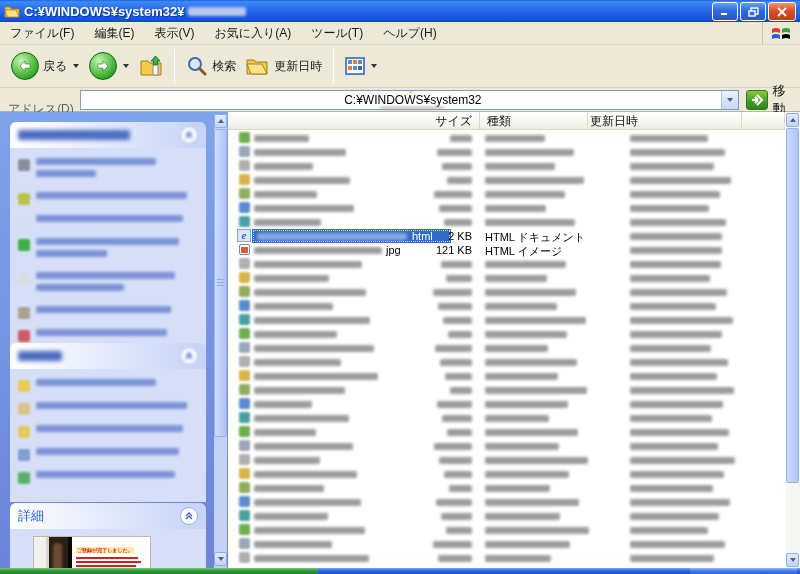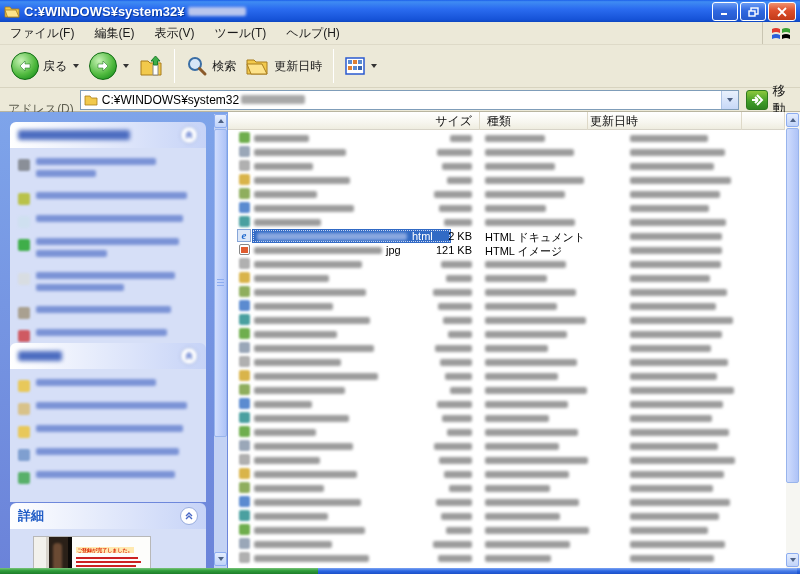--- a/index.html
+++ b/index.html
@@ -37,42 +37,42 @@
     border:1px solid #0f6b12; display:flex; align-items:center; justify-content:center; }
   .caret { width:0; height:0; border-left:3px solid transparent; border-right:3px solid transparent;
     border-top:4px solid #333; margin-left:2px; }
   .tsep { width:1px; height:34px; background:#c9c5b0; border-right:1px solid #fff; margin:0 6px; }
 
   
   .addressbar { position:absolute; left:0; top:88px; width:800px; height:24px; background:#ece9d8;
     display:flex; align-items:center; border-bottom:1px solid #b9b5a0; padding:0 2px; }
   .alabel { color:#5f5f51; padding:0 6px; white-space:nowrap;margin-top:20px; }
   .combo { position:relative; height:20px; width:672px; background:#fff; border:1px solid #7f9db9;
-    display:flex; align-items:center; padding-left:3px; }
+    display:flex; align-items:center; padding-left:3px;flex-direction:column; }
   .combo .ctext { margin-left:4px; white-space:nowrap; }
   .aredact { display:inline-block; width:64px; height:9px; margin-left:2px; border-radius:2px;
     background:#a8a8a8; filter:blur(1.8px); }
   .cdrop { position:absolute; right:0; top:0; width:17px; height:18px;
     background:linear-gradient(180deg,#e9f1fd,#c7d8f7); border-left:1px solid #aec4e5;
     display:flex; align-items:center; justify-content:center; }
   .gobtn { width:22px; height:20px; margin-left:7px; border-radius:3px; border:1px solid #2d7a1e;
     background:linear-gradient(180deg,#8cc83c,#3f9c28 60%,#2f8420);
     display:flex; align-items:center; justify-content:center; }
   .golabel { margin-left:5px; color:#111; font-size:13px; }
 
   
   .main { position:absolute; left:0; top:112px; width:800px; height:456px; background:#fff; overflow:hidden; }
 
   
   .sidebar { position:absolute; left:0; top:0; width:228px; height:456px;
     background:linear-gradient(180deg,#7ea4ea,#6b83d9); overflow:hidden; }
   .panel { position:absolute; left:10px; width:196px; border-radius:6px 6px 0 0; }
   .phead { height:26px; background:linear-gradient(90deg,#ffffff,#c6d3f7); border-radius:6px 6px 0 0;
     display:flex; align-items:center; justify-content:space-between; padding:0 8px; }
-  .ptitle { color:#215dc6; font-weight:bold; font-size:13px; }
+  .ptitle { color:#215dc6; font-weight:normal; font-size:13px; }
   .ptredact { width:112px; height:10px; border-radius:2px; background:#4c6cc0; filter:blur(2px); }
   .ptredact.short { width:44px; }
   .chev { width:18px; height:18px; border-radius:50%; background:#fff; border:1px solid #9aaede;
     display:flex; align-items:center; justify-content:center; flex:none; }
   .chev svg { display:block; }
   .chevblur { filter:blur(1.5px); }
   .pbody { background:#d6dff7; padding:10px 8px 8px 8px; }
   .sitem { display:flex; align-items:flex-start; gap:6px; margin-bottom:10px; }
   .sicon { width:12px; height:12px; border-radius:2px; filter:blur(1.2px); flex:none; margin-top:1px; }
   .sbars { flex:1; }
@@ -167,20 +167,21 @@
         </svg>
       </div>
     </div>
   </div>
 
   <div class="menubar">
     <div style="display:flex;">
         <div class="menuitem">ファイル(F)</div>
         <div class="menuitem">編集(E)</div>
         <div class="menuitem">表示(V)</div>
+        <div class="menuitem">お気に入り(A)</div>
         <div class="menuitem">ツール(T)</div>
         <div class="menuitem">ヘルプ(H)</div>
       </div>
     <div class="logobox">
       <svg width="20" height="18" viewBox="0 0 20 18">
         <path d="M1 5 Q5 3 9 5 L9 9 Q5 7 1 9 Z" fill="#e23a2e"></path>
         <path d="M11 5 Q15 3 19 5 L19 9 Q15 7 11 9 Z" fill="#3aa335"></path>
         <path d="M1 11 Q5 9 9 11 L9 15 Q5 13 1 15 Z" fill="#2b5fd9"></path>
         <path d="M11 11 Q15 9 19 11 L19 15 Q15 13 11 15 Z" fill="#e9a götür13"></path>
       </svg>

